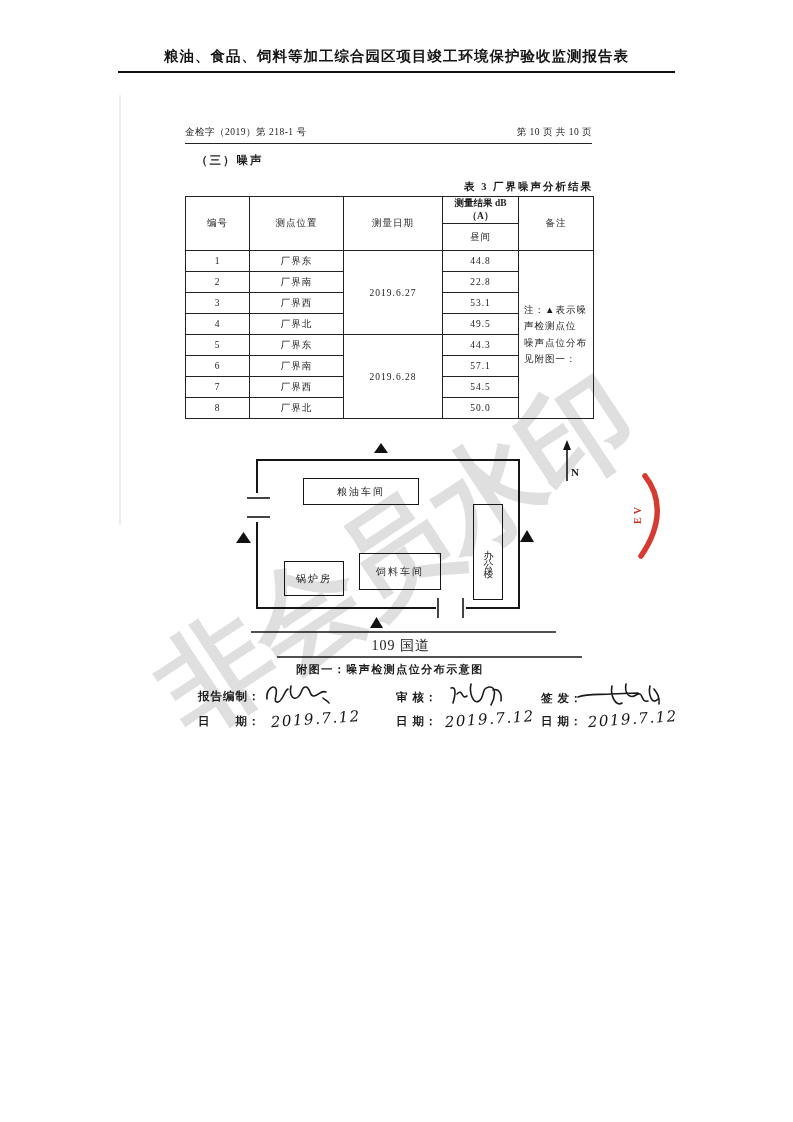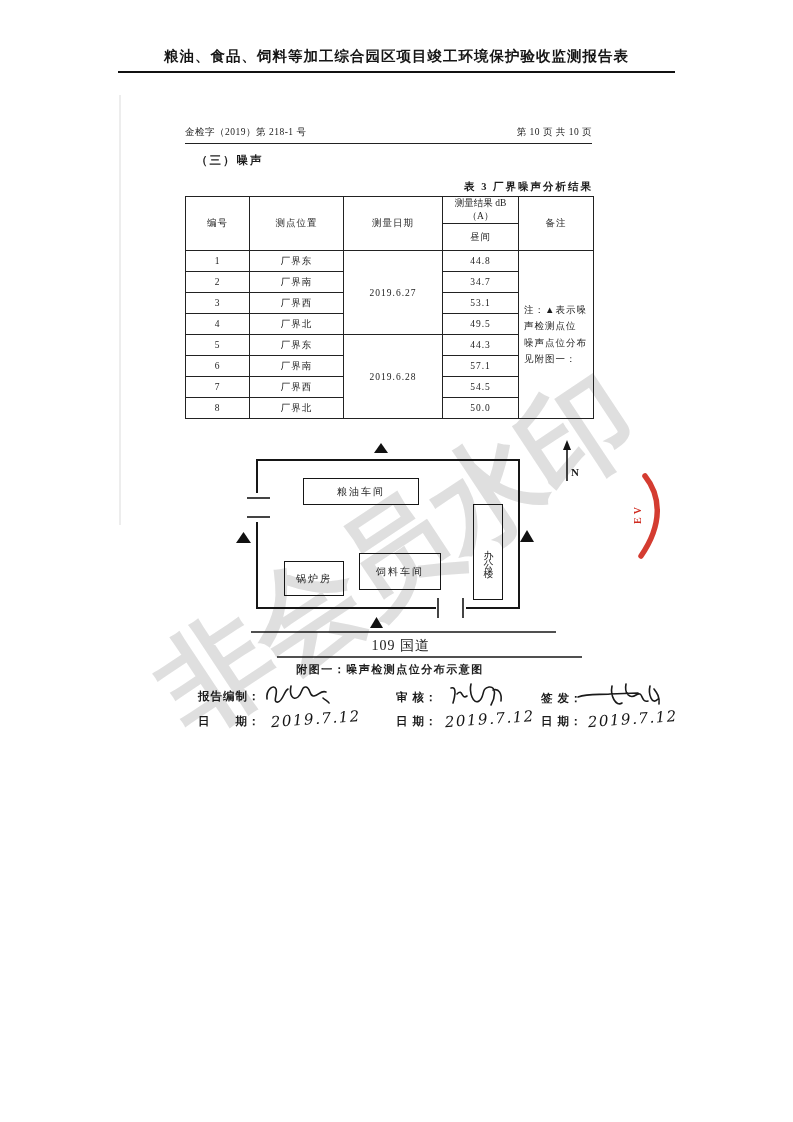--- a/index.html
+++ b/index.html
@@ -82,40 +82,40 @@
           <col style="width:94px">
           <col style="width:99px">
           <col style="width:76px">
           <col style="width:75px">
       </colgroup>
       <tbody>
           <tr style="height:27px">
         <th rowspan="2">编号</th>
         <th rowspan="2">测点位置</th>
         <th rowspan="2">测量日期</th>
-        <th style="letter-spacing:0;">测量结果 dB（A）</th>
+        <th style="letter-spacing:0;font-weight:bold;">测量结果 dB（A）</th>
         <th rowspan="2">备注</th>
       </tr>
       <tr style="height:27px">
         <th>昼间</th>
       </tr>
       <tr style="height:21px">
         <td>1</td>
         <td>厂界东</td>
         <td rowspan="4">2019.6.27</td>
         <td>44.8</td>
         <td rowspan="8" class="remark-cell">
           <div>注：▲表示噪声检测点位</div>
           <div class="remark-gap">噪声点位分布见附图一：</div>
         </td>
       </tr>
       <tr style="height:21px">
         <td>2</td>
         <td>厂界南</td>
-        <td>34.7</td>
+        <td>22.8</td>
       </tr>
       <tr style="height:21px">
         <td>3</td>
         <td>厂界西</td>
         <td>53.1</td>
       </tr>
       <tr style="height:21px">
         <td>4</td>
         <td>厂界北</td>
         <td>49.5</td>

